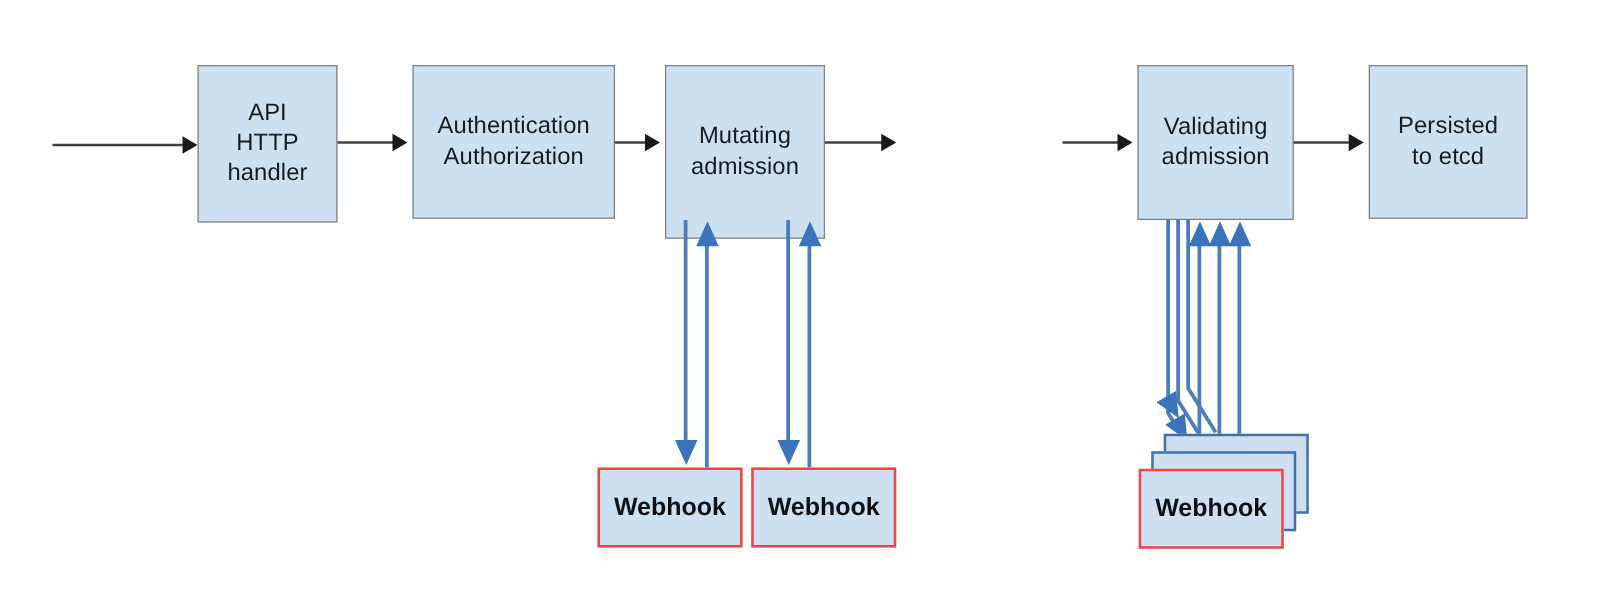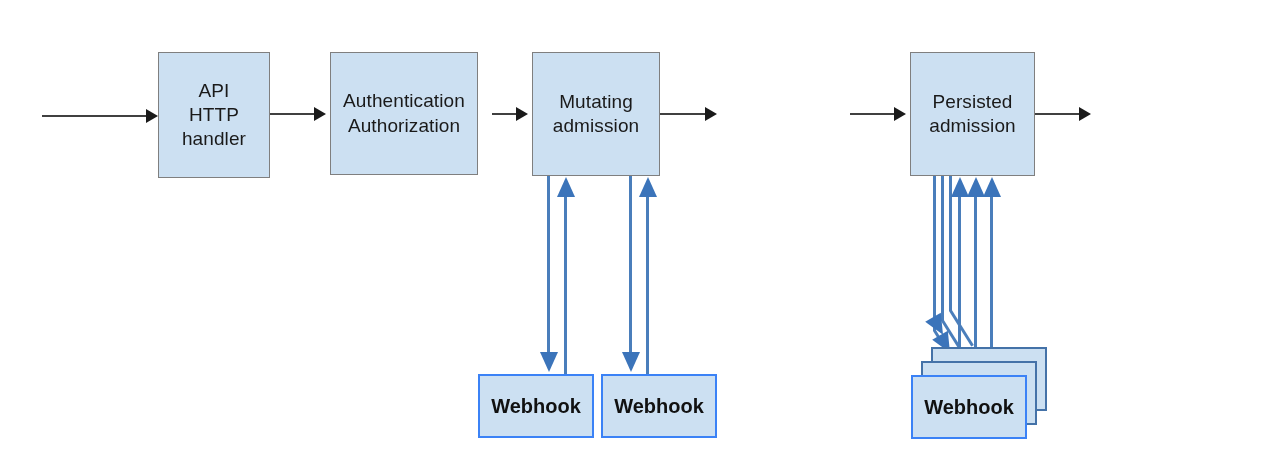--- a/index.html
+++ b/index.html
@@ -35,21 +35,21 @@
     letter-spacing: 0.1px;
     white-space: pre-line;
     font-family: "Liberation Sans", sans-serif;
   }
 
   
   .webhook {
     position: absolute;
     box-sizing: border-box;
     background: #cce0f2;
-    border: 2px solid #3b82f6;
+    border: 2px solid #ef4444;
     display: flex;
     align-items: center;
     justify-content: center;
     text-align: center;
     color: #111111;
     font-size: 20px;
     font-weight: bold;
     font-family: "Liberation Sans", sans-serif;
   }
   .webhook-ghost {
@@ -118,30 +118,32 @@
 
 <div id="canvas">
 
   <div class="conn-line" style="left:42px; top:115px; width:112px;"></div>
   <div class="conn-head" style="left:146px; top:109px;"></div>
 
   <div class="stage" style="left:158px; top:52px; width:112px; height:126px;">API
 HTTP
 handler</div>
 
-  <div class="stage" style="left:330px; top:52px; width:148px; height:123px;">Authentication
+  <div class="stage" style="left:330px; top:52px; width:162px; height:123px;">Authentication
 Authorization</div>
 
-  <div class="stage" style="left:532px; top:52px; width:128px; height:124px;">Mutating
+  <div class="stage" style="left:532px; top:52px; width:128px; height:139px;">Mutating
 admission</div>
 
 
-  <div class="stage" style="left:910px; top:52px; width:125px; height:124px;">Persisted
+  <div class="stage" style="left:910px; top:52px; width:125px; height:124px;">Validating
 admission</div>
 
+  <div class="stage" style="left:1095px; top:52px; width:127px; height:123px;">Persisted
+to etcd</div>
 
   <div class="conn-line" style="left:270px; top:113px; width:48px;"></div>
   <div class="conn-head" style="left:314px; top:107px;"></div>
 
   <div class="conn-line" style="left:492px; top:113px; width:26px;"></div>
   <div class="conn-head" style="left:516px; top:107px;"></div>
 
   <div class="conn-line" style="left:660px; top:113px; width:47px;"></div>
   <div class="conn-head" style="left:705px; top:107px;"></div>
 

